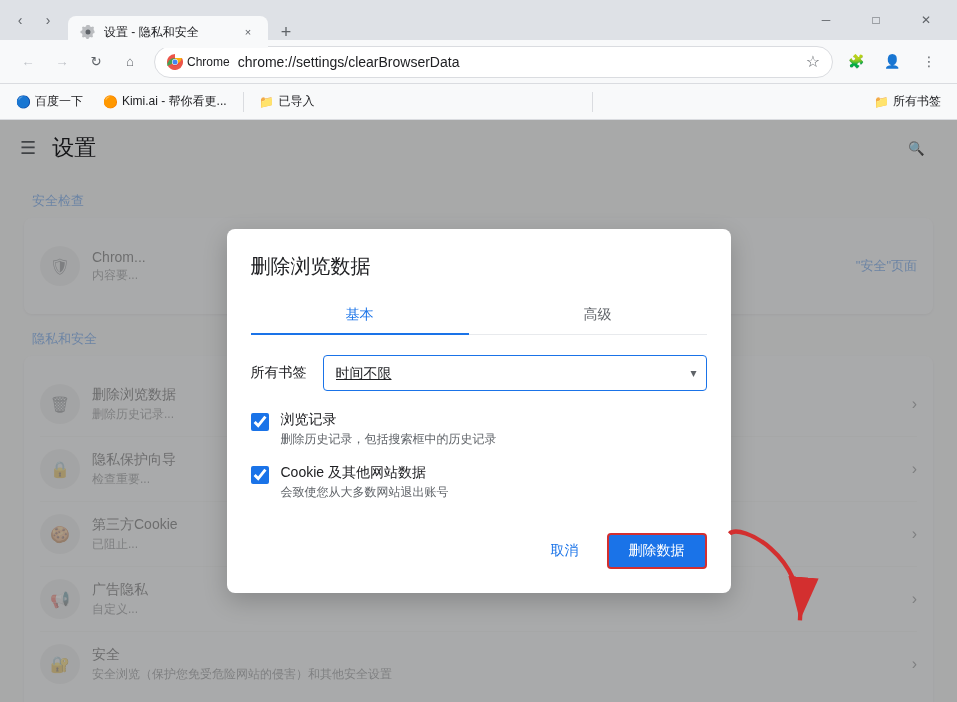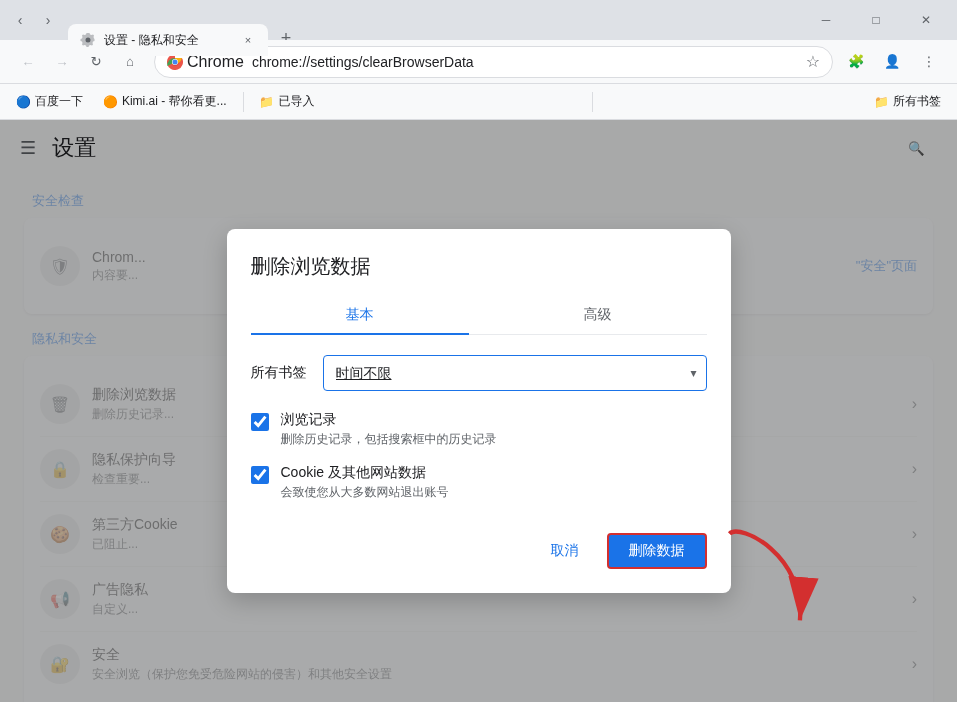--- a/index.html
+++ b/index.html
@@ -5,37 +5,37 @@
     * { box-sizing: border-box; margin: 0; padding: 0; }
     body { font-family: 'Microsoft YaHei', 'PingFang SC', Arial, sans-serif; background: #f1f3f4; width: 957px; height: 702px; overflow: hidden; position: relative; }
 
     
     .browser-frame { width: 957px; height: 702px; display: flex; flex-direction: column; background: #dee1e6; }
 
     
     .title-bar { height: 40px; background: #dee1e6; display: flex; align-items: center; padding: 0 8px; gap: 8px; }
     .title-bar-left { display: flex; align-items: center; gap: 4px; }
     .nav-btn { width: 24px; height: 24px; border-radius: 50%; border: none; background: transparent; cursor: pointer; display: flex; align-items: center; justify-content: center; color: #5f6368; font-size: 14px; }
-    .tab-bar { display: flex; align-items: flex-start; flex: 1; height: 100%; padding-top: 24px; }
+    .tab-bar { display: flex; align-items: center; flex: 1; height: 100%; padding-top: 24px; }
     .tab { height: 32px; background: #f8f9fa; border-radius: 8px 8px 0 0; display: flex; align-items: center; padding: 0 12px; gap: 8px; min-width: 200px; max-width: 240px; position: relative; }
     .tab-favicon { width: 16px; height: 16px; display: flex; align-items: center; justify-content: center; }
     .tab-favicon svg { width: 16px; height: 16px; }
     .tab-title { font-size: 12px; color: #202124; flex: 1; white-space: nowrap; overflow: hidden; text-overflow: ellipsis; }
     .tab-close { width: 16px; height: 16px; border-radius: 50%; border: none; background: transparent; cursor: pointer; display: flex; align-items: center; justify-content: center; font-size: 11px; color: #5f6368; }
     .new-tab-btn { width: 28px; height: 28px; border-radius: 50%; border: none; background: transparent; cursor: pointer; display: flex; align-items: center; justify-content: center; color: #5f6368; font-size: 18px; margin-left: 4px; }
     .window-controls { display: flex; align-items: center; gap: 4px; margin-left: auto; }
     .win-btn { width: 46px; height: 32px; border: none; background: transparent; cursor: pointer; display: flex; align-items: center; justify-content: center; color: #5f6368; font-size: 12px; }
 
     
     .toolbar { height: 44px; background: #f8f9fa; display: flex; align-items: center; padding: 0 12px; gap: 8px; border-bottom: 1px solid #dadce0; }
     .toolbar-nav { display: flex; align-items: center; gap: 2px; }
     .toolbar-btn { width: 32px; height: 32px; border-radius: 50%; border: none; background: transparent; cursor: pointer; display: flex; align-items: center; justify-content: center; color: #5f6368; }
     .toolbar-btn.disabled { color: #bdc1c6; cursor: default; }
     .address-bar { flex: 1; height: 32px; background: #fff; border: 1px solid #dadce0; border-radius: 16px; display: flex; align-items: center; padding: 0 12px; gap: 8px; }
-    .address-brand { display: flex; align-items: center; gap: 4px; font-size: 16px; color: #202124; }
+    .address-brand { display: flex; align-items: center; gap: 4px; font-size: 12px; color: #202124; }
     .address-brand .brand-icon { width: 16px; height: 16px; }
     .address-url { font-size: 14px; color: #202124; flex: 1; }
     .toolbar-actions { display: flex; align-items: center; gap: 4px; }
 
     
     .bookmarks-bar { height: 36px; background: #f8f9fa; display: flex; align-items: center; padding: 0 8px; gap: 4px; border-bottom: 1px solid #dadce0; }
     .bookmark-item { display: flex; align-items: center; gap: 4px; padding: 4px 8px; border-radius: 4px; cursor: pointer; font-size: 12px; color: #202124; white-space: nowrap; }
     .bookmark-sep { width: 1px; height: 20px; background: #dadce0; margin: 0 4px; }
     .bookmark-folder { margin-left: auto; display: flex; align-items: center; gap: 4px; padding: 4px 8px; border-radius: 4px; cursor: pointer; font-size: 12px; color: #202124; }
 

